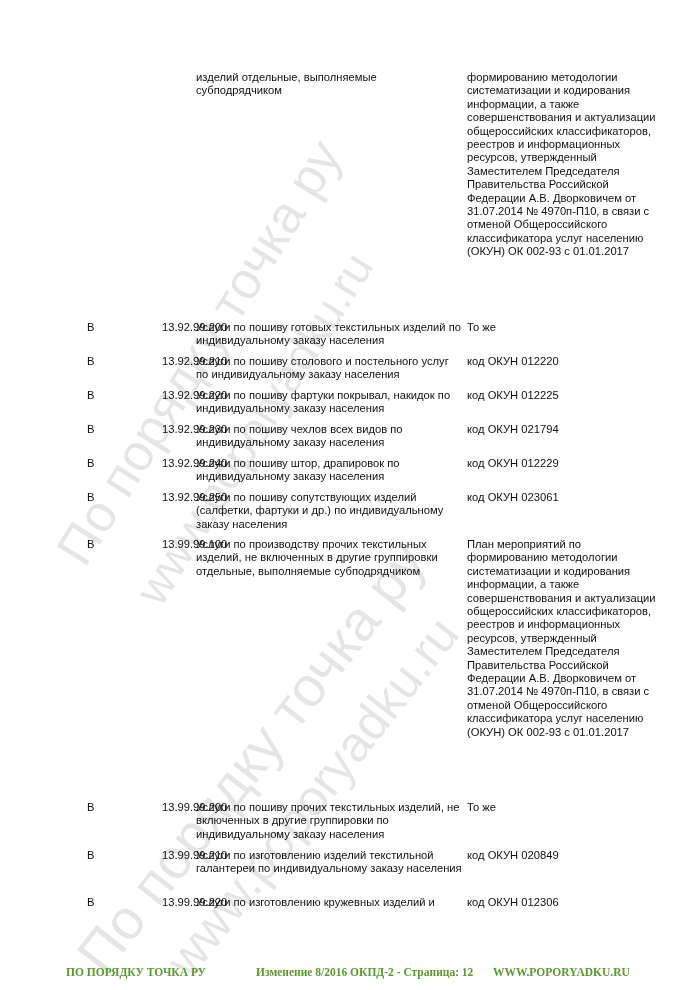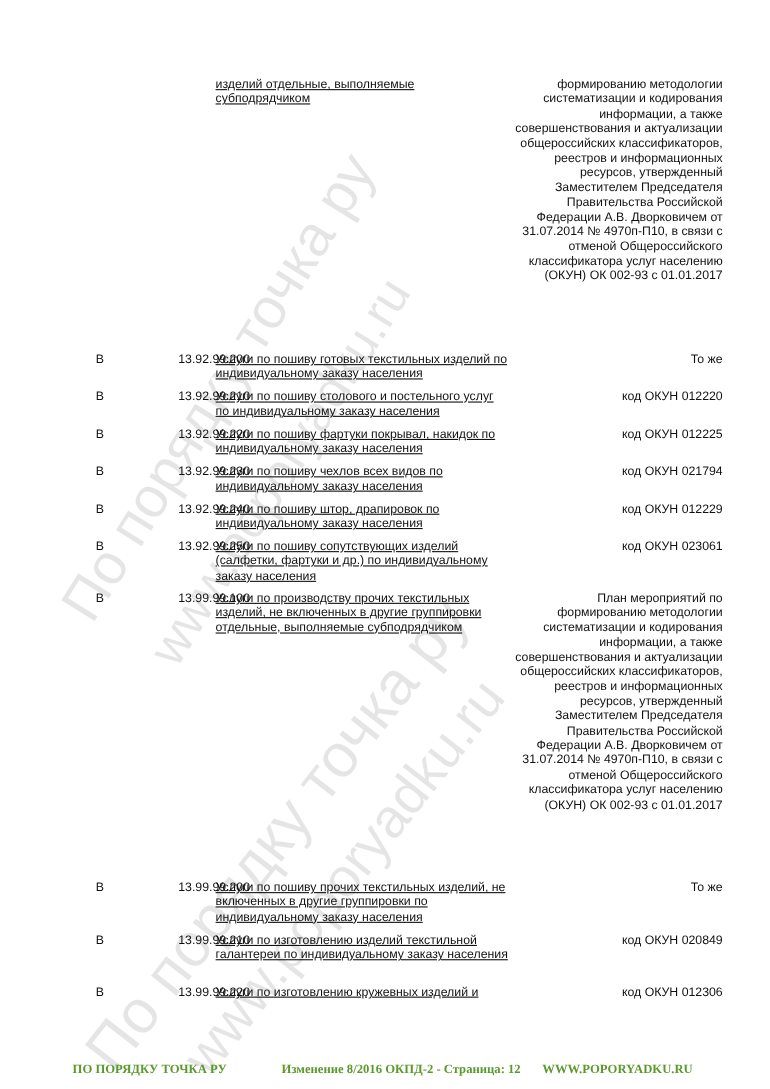--- a/index.html
+++ b/index.html
@@ -13,22 +13,22 @@
     white-space: nowrap; transform-origin: left bottom; pointer-events: none; z-index: 0;
   }
   .wm1 { left: 95px; top: 515px; font-size: 52px; transform: rotate(-58deg); }
   .wm2 { left: 170px; top: 560px; font-size: 46px; transform: rotate(-58deg); }
   .wm3 { left: 115px; top: 920px; font-size: 56px; transform: rotate(-52deg); }
   .wm4 { left: 200px; top: 930px; font-size: 50px; transform: rotate(-52deg); }
 
   .row { position: absolute; left: 0; width: 700px; font-size: 11.2px; line-height: 13.4px; z-index: 1; }
   .col-a { position: absolute; left: 87px; width: 20px; }
   .col-code { position: absolute; left: 118px; width: 80px; margin-left: 44px; }
-  .col-name { position: absolute; left: 196px; width: 268px; text-decoration: underline; }
-  .col-note { position: absolute; left: 467px; width: 190px; text-align: right; }
+  .col-name { position: absolute; left: 196px; width: 268px; }
+  .col-note { position: absolute; left: 467px; width: 190px; text-align: left; }
 
   .footer { position: absolute; top: 966px; left: 0; width: 700px; font-family: "Liberation Serif", serif;
     font-weight: bold; font-size: 11.5px; color: #5a9a2c; z-index: 1; }
   .footer span { position: absolute; white-space: nowrap; }
   .f1 { left: 66px; }
   .f2 { left: 256px; }
   .f3 { left: 493px; }
 </style>
 </head>
 <body>

